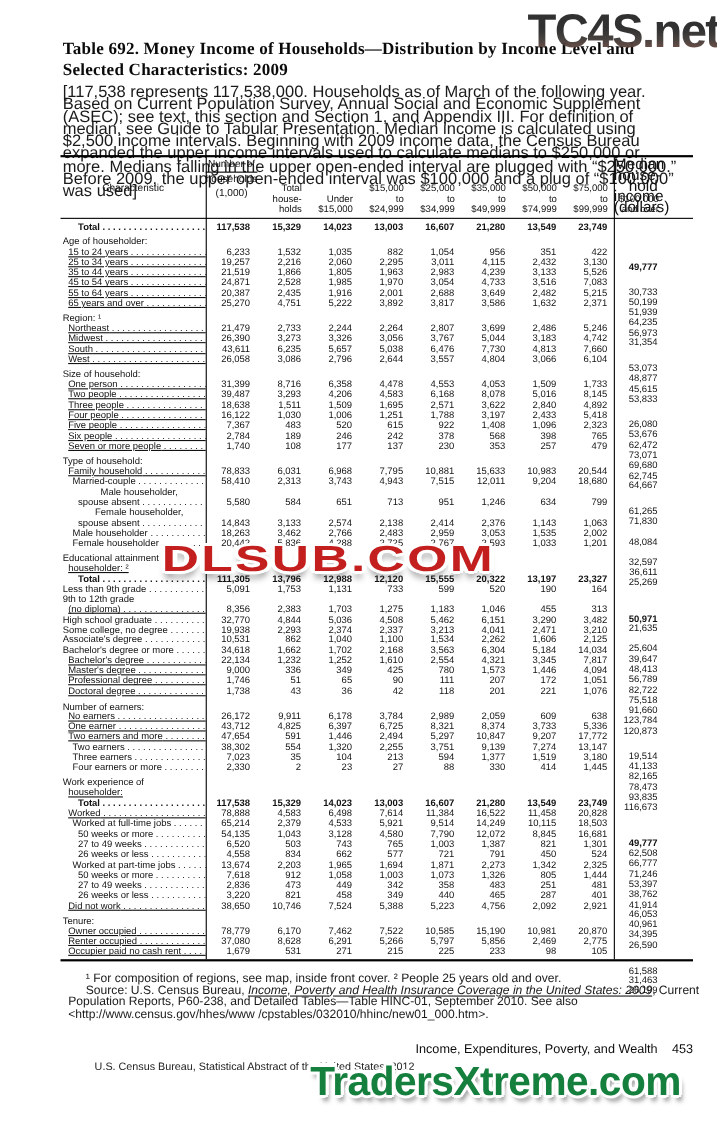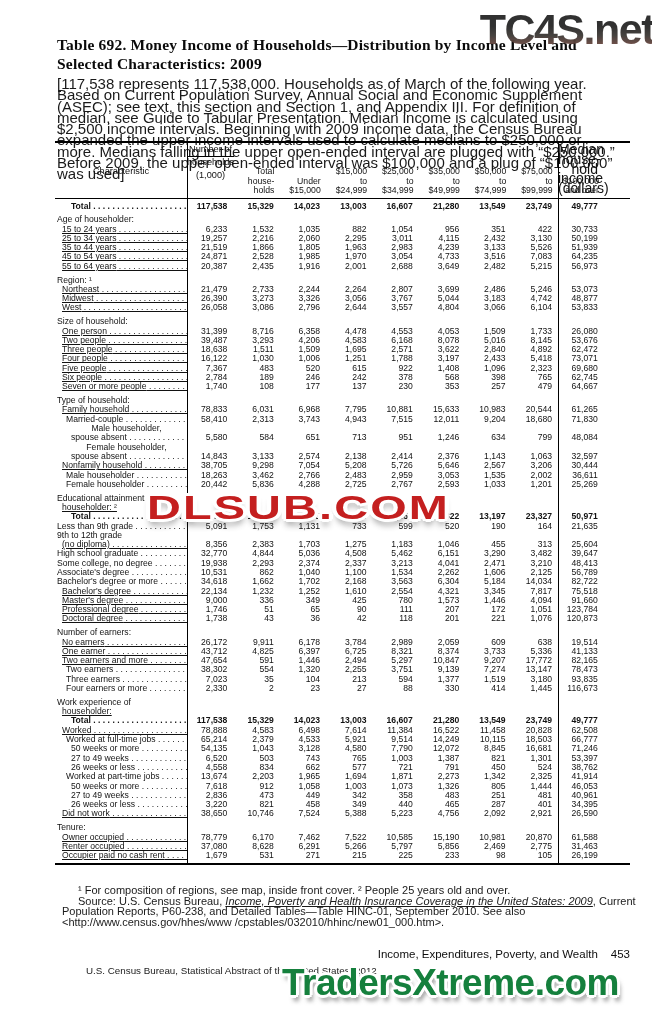--- a/index.html
+++ b/index.html
@@ -38,21 +38,21 @@
        height:9.3px;line-height:9.3px;font-size:8.6px;}
   .row.gap{margin-top:4.5px;}
   .row.bold{font-weight:700;}
   .lbl{overflow:hidden;white-space:nowrap;}
   .lbl.leader::after{content:" . . . . . . . . . . . . . . . . . . . . . . . . . . . . . . . . ";}
   .ind0{padding-left:2px;}
   .ind1{padding-left:7px;text-decoration:underline;}
   .ind2{padding-left:11px;text-align:center;}
   .ind3{padding-left:16px;}
   .val{text-align:right;padding-right:6px;}
-  .val.med{padding-right:32px;}
+  .val.med{padding-right:32px;margin-top:36px;}
 
   
   .footnotes{position:absolute;left:62px;top:885px;width:578px;
              font-size:11px;line-height:10.6px;color:#1a1a1a;}
   .fn{text-indent:16px;}
   .fn i{font-style:italic;text-decoration:underline;}
 
   
   .chapter-line{position:absolute;right:22px;top:948px;font-size:11.5px;color:#0e0e0e;
                 font-family:"Liberation Sans",sans-serif;}
@@ -199,20 +199,32 @@
           <div class="val">20,387</div>
           <div class="val">2,435</div>
           <div class="val">1,916</div>
           <div class="val">2,001</div>
           <div class="val">2,688</div>
           <div class="val">3,649</div>
           <div class="val">2,482</div>
           <div class="val">5,215</div>
           <div class="val med">56,973</div>
         </div>
+        <div class="row">
+          <div class="lbl ind1 leader">65 years and over</div>
+          <div class="val">25,270</div>
+          <div class="val">4,751</div>
+          <div class="val">5,222</div>
+          <div class="val">3,892</div>
+          <div class="val">3,817</div>
+          <div class="val">3,586</div>
+          <div class="val">1,632</div>
+          <div class="val">2,371</div>
+          <div class="val med">31,354</div>
+        </div>
         <div class="row gap">
           <div class="lbl ind0">Region: ¹</div>
         </div>
         <div class="row">
           <div class="lbl ind1 leader">Northeast</div>
           <div class="val">21,479</div>
           <div class="val">2,733</div>
           <div class="val">2,244</div>
           <div class="val">2,264</div>
           <div class="val">2,807</div>
@@ -227,20 +239,32 @@
           <div class="val">3,273</div>
           <div class="val">3,326</div>
           <div class="val">3,056</div>
           <div class="val">3,767</div>
           <div class="val">5,044</div>
           <div class="val">3,183</div>
           <div class="val">4,742</div>
           <div class="val med">48,877</div>
         </div>
         <div class="row">
+          <div class="lbl ind1 leader">South</div>
+          <div class="val">43,611</div>
+          <div class="val">6,235</div>
+          <div class="val">5,657</div>
+          <div class="val">5,038</div>
+          <div class="val">6,476</div>
+          <div class="val">7,730</div>
+          <div class="val">4,813</div>
+          <div class="val">7,660</div>
+          <div class="val med">45,615</div>
+        </div>
+        <div class="row">
           <div class="lbl ind1 leader">West</div>
           <div class="val">26,058</div>
           <div class="val">3,086</div>
           <div class="val">2,796</div>
           <div class="val">2,644</div>
           <div class="val">3,557</div>
           <div class="val">4,804</div>
           <div class="val">3,066</div>
           <div class="val">6,104</div>
           <div class="val med">53,833</div>
@@ -381,32 +405,20 @@
           <div class="lbl ind3 leader">spouse absent</div>
           <div class="val">14,843</div>
           <div class="val">3,133</div>
           <div class="val">2,574</div>
           <div class="val">2,138</div>
           <div class="val">2,414</div>
           <div class="val">2,376</div>
           <div class="val">1,143</div>
           <div class="val">1,063</div>
           <div class="val med">32,597</div>
-        </div>
-        <div class="row">
-          <div class="lbl ind1 leader">Nonfamily household</div>
-          <div class="val">38,705</div>
-          <div class="val">9,298</div>
-          <div class="val">7,054</div>
-          <div class="val">5,208</div>
-          <div class="val">5,726</div>
-          <div class="val">5,646</div>
-          <div class="val">2,567</div>
-          <div class="val">3,206</div>
-          <div class="val med">30,444</div>
         </div>
         <div class="row">
           <div class="lbl ind2 leader">Male householder</div>
           <div class="val">18,263</div>
           <div class="val">3,462</div>
           <div class="val">2,766</div>
           <div class="val">2,483</div>
           <div class="val">2,959</div>
           <div class="val">3,053</div>
           <div class="val">1,535</div>

